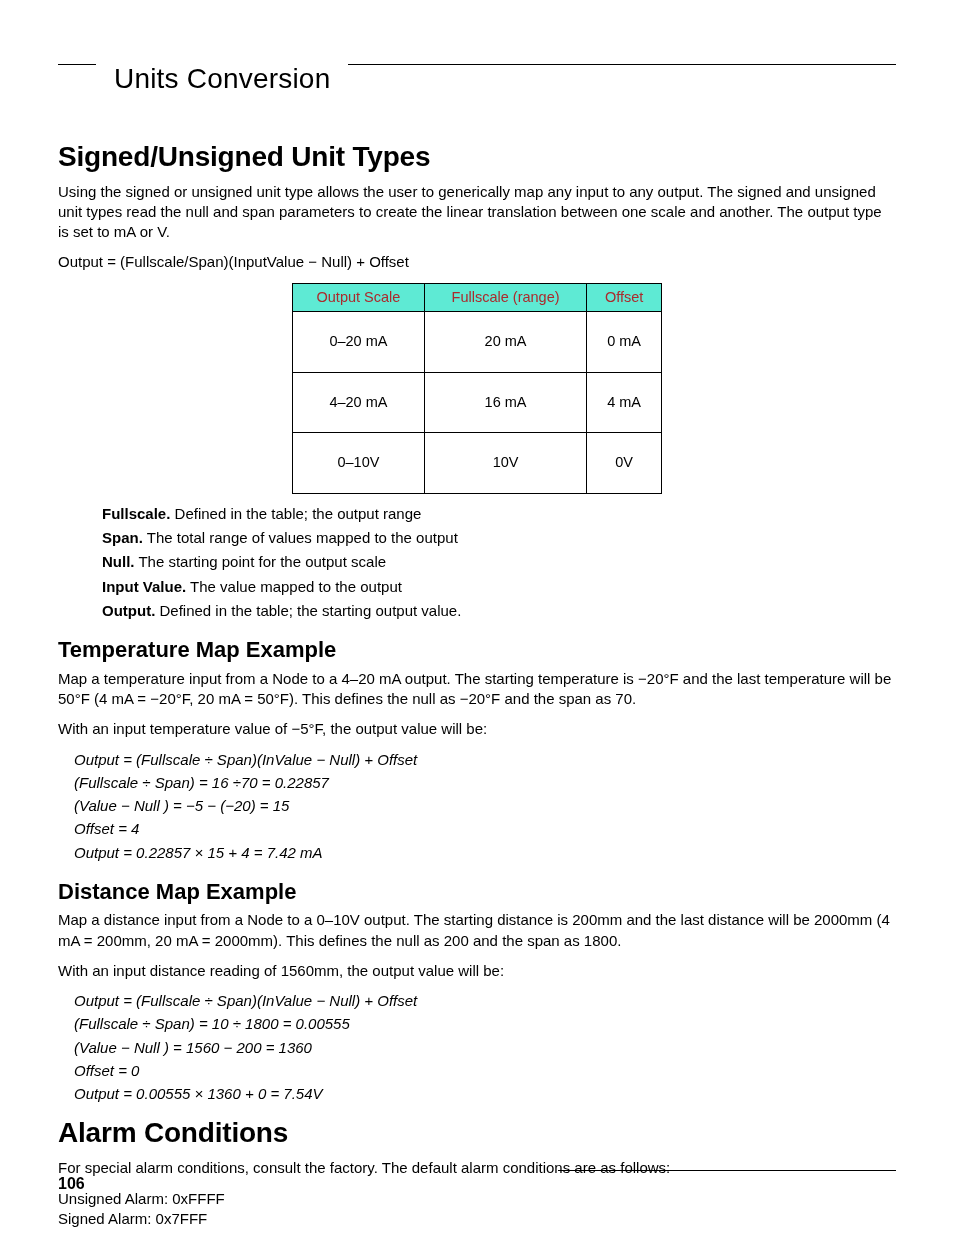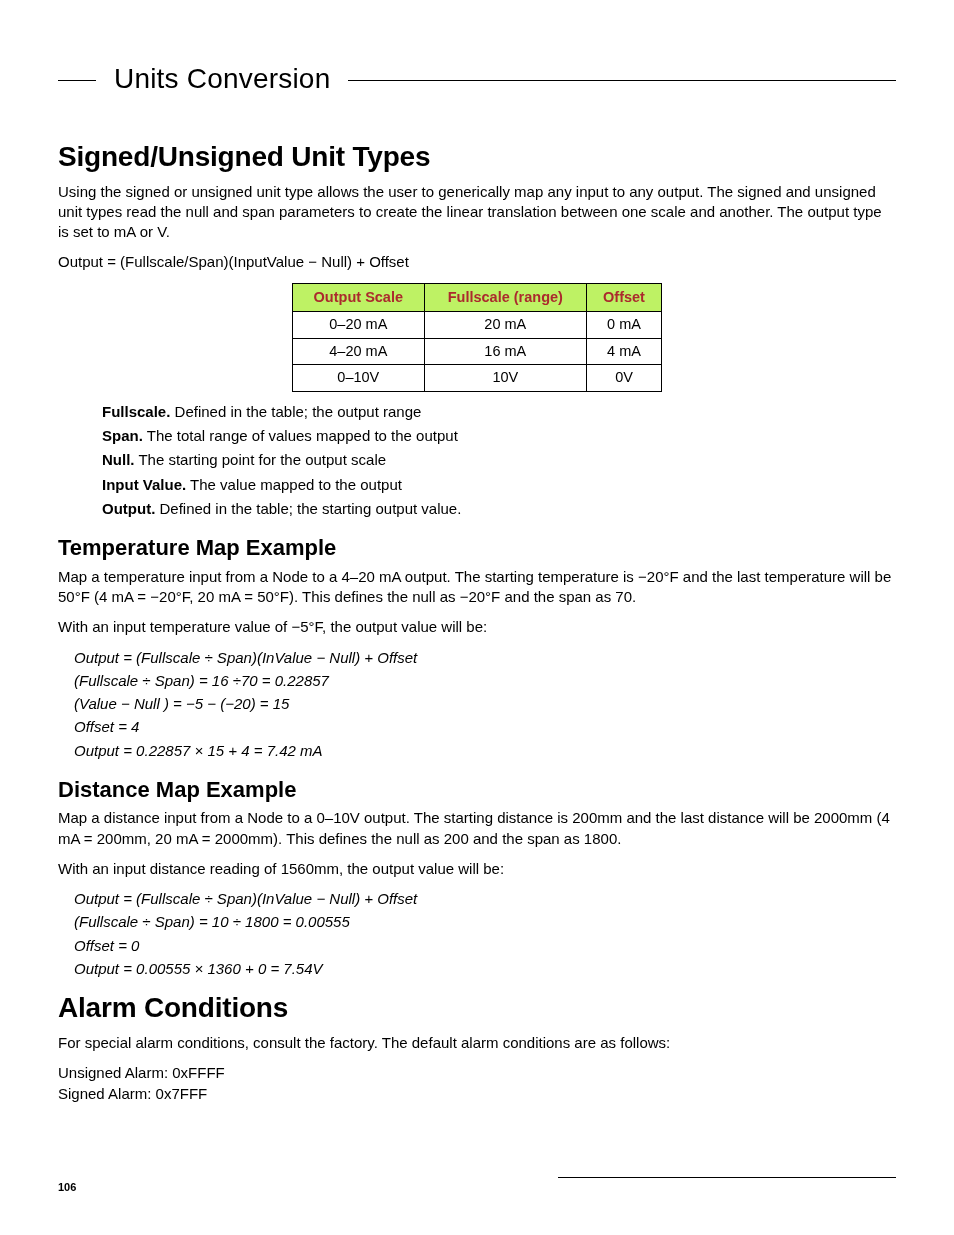--- a/index.html
+++ b/index.html
@@ -12,21 +12,21 @@
     color: #000;
     position: relative;
     box-sizing: border-box;
     padding: 60px 58px 0 58px;
     font-size: 15px;
     line-height: 1.35;
   }
 
   .header-row {
     display: flex;
-    align-items: center;
+    align-items: flex-start;
     gap: 18px;
     margin-bottom: 40px;
   }
   .header-rule-left {
     width: 38px;
     border-top: 1px solid #000;
     margin-top: 4px;
   }
   .header-rule-right {
     flex: 1;
@@ -60,31 +60,31 @@
   .def-line { margin: 4px 0 4px 44px; }
   .def-line b { font-weight: 700; }
 
   table.scale {
     border-collapse: collapse;
     margin: 6px auto 10px auto;
     width: 370px;
     font-size: 14.5px;
   }
   table.scale th {
-    background: #bef264;
+    background: #5eead4;
     color: #ab2a2d;
-    font-weight: 700;
+    font-weight: 400;
     border: 1px solid #000;
     padding: 4px 10px;
     text-align: center;
     margin-top: 40px;
   }
   table.scale td {
     border: 1px solid #000;
-    padding: 3px 10px;
+    padding: 20px 10px;
     text-align: center;
   }
 
   .calc-block { margin: 6px 0 10px 0; }
   .calc-block div { margin: 3px 16px; font-style: italic; }
 
   .footer {
     position: absolute;
     bottom: 40px;
     left: 58px;
@@ -95,21 +95,21 @@
     border-top: 1px solid #000;
     margin-left: 500px;
     margin-bottom: 2px;
   }
   .footer-row {
     display: flex;
     align-items: flex-end;
   }
   .footer-page {
     font-weight: 700;
-    font-size: 11px;
+    font-size: 16px;
   }
   .footer-right {
     margin-left: auto;
     text-align: right;
     line-height: 1.25;
   }
   .footer-right .c1 b { font-weight: 700; }
 </style>
 </head>
 <body>
@@ -182,20 +182,21 @@
   <div class="indent2">Offset = 4</div>
   <div class="indent2">Output = 0.22857 × 15 + 4 = 7.42 mA</div>
 </div>
 
 <h2 class="subsection">Distance Map Example</h2>
 <p>Map a distance input from a Node to a 0–10V output. The starting distance is 200mm and the last distance will be 2000mm (4 mA = 200mm, 20 mA = 2000mm). This defines the null as 200 and the span as 1800.</p>
 <p>With an input distance reading of 1560mm, the output value will be:</p>
 <div class="calc-block">
   <div class="indent1">Output = (Fullscale ÷ Span)(InValue − Null) + Offset</div>
   <div class="indent2">(Fullscale ÷ Span) = 10 ÷ 1800 = 0.00555</div>
+  <div class="indent2">(Value − Null ) = 1560 − 200  = 1360</div>
   <div class="indent2">Offset = 0</div>
   <div class="indent2">Output = 0.00555 × 1360 + 0 = 7.54V</div>
 </div>
 
 <h1 class="section">Alarm Conditions</h1>
 <p>For special alarm conditions, consult the factory. The default alarm conditions are as follows:</p>
 <div class="indent1">Unsigned Alarm: 0xFFFF</div>
 <div class="indent1">Signed Alarm: 0x7FFF</div>
 
 <div class="footer">

